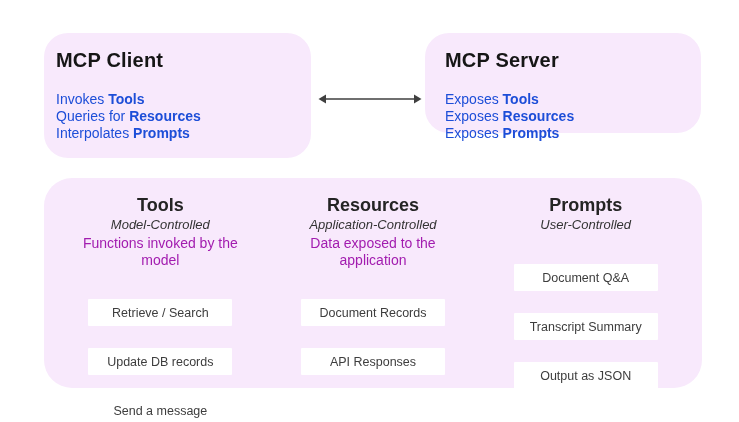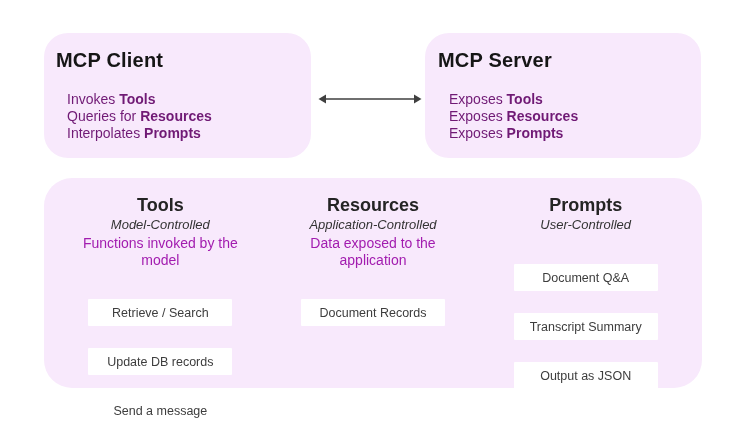--- a/index.html
+++ b/index.html
@@ -15,36 +15,35 @@
   .panel {
     position: absolute;
     background: #f8e9fc;
   }
   .client-box {
     left: 44px; top: 33px; width: 267px; height: 125px;
     border-radius: 24px;
     padding: 16px 14px 0 12px;
   }
   .server-box {
-    left: 425px; top: 33px; width: 276px; height: 125px;
+    left: 425px; top: 33px; width: 276px; height: 100px;
     border-radius: 24px;
-    padding: 16px 14px 0 13px;
+    padding: 16px 14px 0 20px;
   }
   .box-title {
     font-size: 20px;
     font-weight: 700;
     color: #161616;
     letter-spacing: 0.2px;
   }
   .feature-lines { margin-top: 19px; }
   .feature-line {
     font-size: 14px;
     line-height: 17px;
-    color: #701a75;
-    margin-left: 11px;
+    color: #1d4ed8;
   }
   .feature-line b { font-weight: 700; }
 
   .arrow-wrap {
     position: absolute;
     left: 317px; top: 91px;
     width: 106px; height: 12px;
   }
 
   .bottom-box {
@@ -134,20 +133,21 @@
           <div class="item-card">Update DB records</div>
           <div class="item-card">Send a message</div>
         </div>
       </div>
       <div class="column">
         <div class="col-title">Resources</div>
         <div class="col-subtitle">Application-Controlled</div>
         <div class="col-desc">Data exposed to the application</div>
         <div class="items">
           <div class="item-card">Document Records</div>
+          <div class="item-card">API Responses</div>
         </div>
       </div>
       <div class="column">
         <div class="col-title">Prompts</div>
         <div class="col-subtitle">User-Controlled</div>
         <div class="items">
           <div class="item-card">Document Q&amp;A</div>
           <div class="item-card">Transcript Summary</div>
           <div class="item-card">Output as JSON</div>
         </div>

